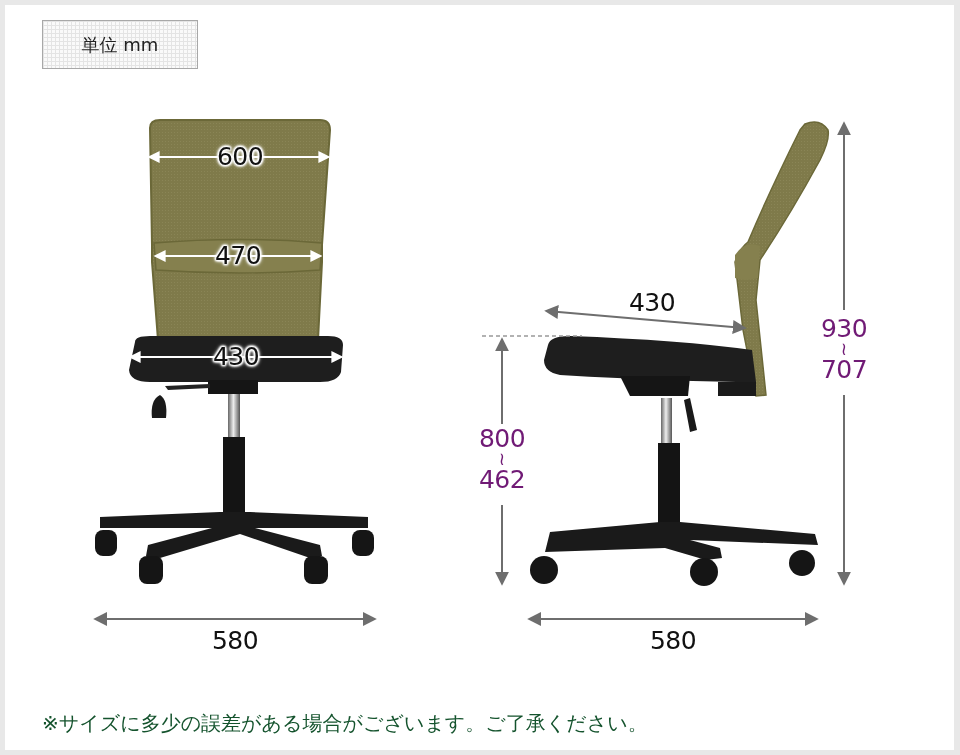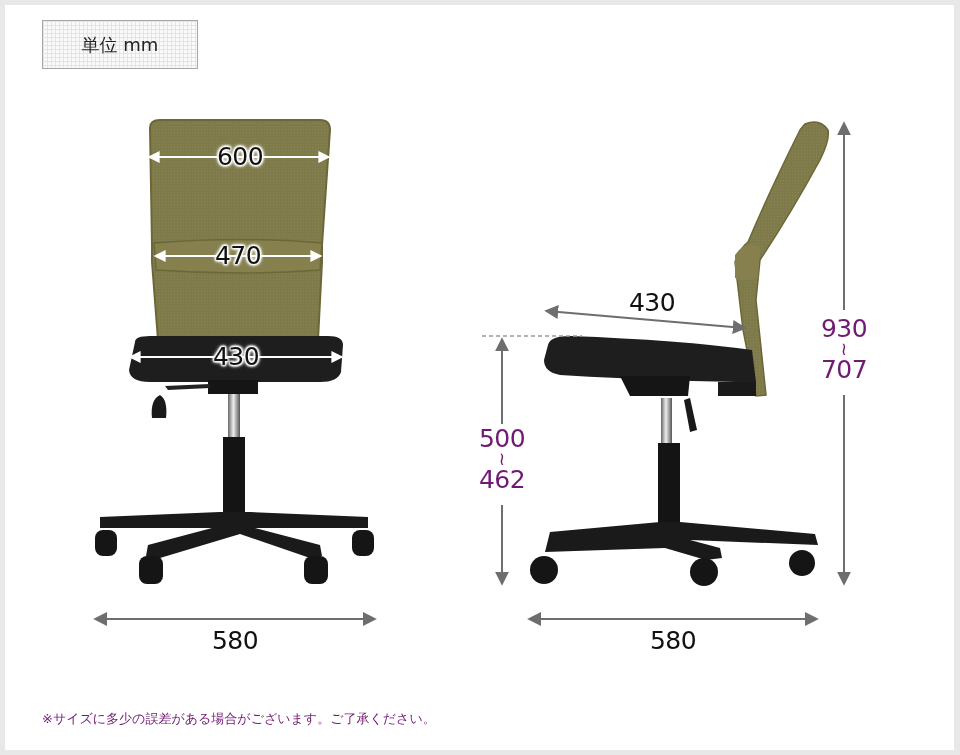--- a/index.html
+++ b/index.html
@@ -27,21 +27,21 @@
   }
   .label.glow {
     color: #111;
     text-shadow:
       0 0 3px #fff, 0 0 3px #fff, 0 0 4px #fff, 0 0 5px #fff,
       1px 1px 2px #fff, -1px -1px 2px #fff, 1px -1px 2px #fff, -1px 1px 2px #fff;
   }
   .stack { position: absolute; text-align: center; font-size: 25px; line-height: 1.0; color: #701a75; letter-spacing: -0.5px; }
   .stack .tilde { display: block; font-size: 18px; line-height: 0.9; transform: rotate(90deg); }
   .note {
-    position: absolute; left: 42px; top: 710px; font-size: 13px; color: #701a75; white-space: nowrap;
+    position: absolute; left: 42px; top: 710px; font-size: 20px; color: #14532d; white-space: nowrap;
   }
 </style>
 </head>
 <body>
 
 <div class="frame"></div>
 
 <div class="unit-box">
   <span>単位 mm</span>
 </div>
@@ -129,21 +129,21 @@
 </svg>
 
 <div class="label glow" style="left:212px; top:144px; width:56px;">600</div>
 <div class="label glow" style="left:210px; top:243px; width:56px;">470</div>
 <div class="label glow" style="left:208px; top:344px; width:56px;">430</div>
 <div class="label" style="left:207px; top:628px; width:56px;">580</div>
 
 <div class="label" style="left:624px; top:290px; width:56px;">430</div>
 
 <div class="stack" style="left:474px; top:426px; width:56px;">
-  <span style="display:block;">500</span>
+  <span style="display:block;">800</span>
   <span class="tilde">~</span>
   <span style="display:block;">462</span>
 </div>
 
 <div class="stack" style="left:816px; top:316px; width:56px;">
   <span style="display:block;">930</span>
   <span class="tilde">~</span>
   <span style="display:block;">707</span>
 </div>
 

